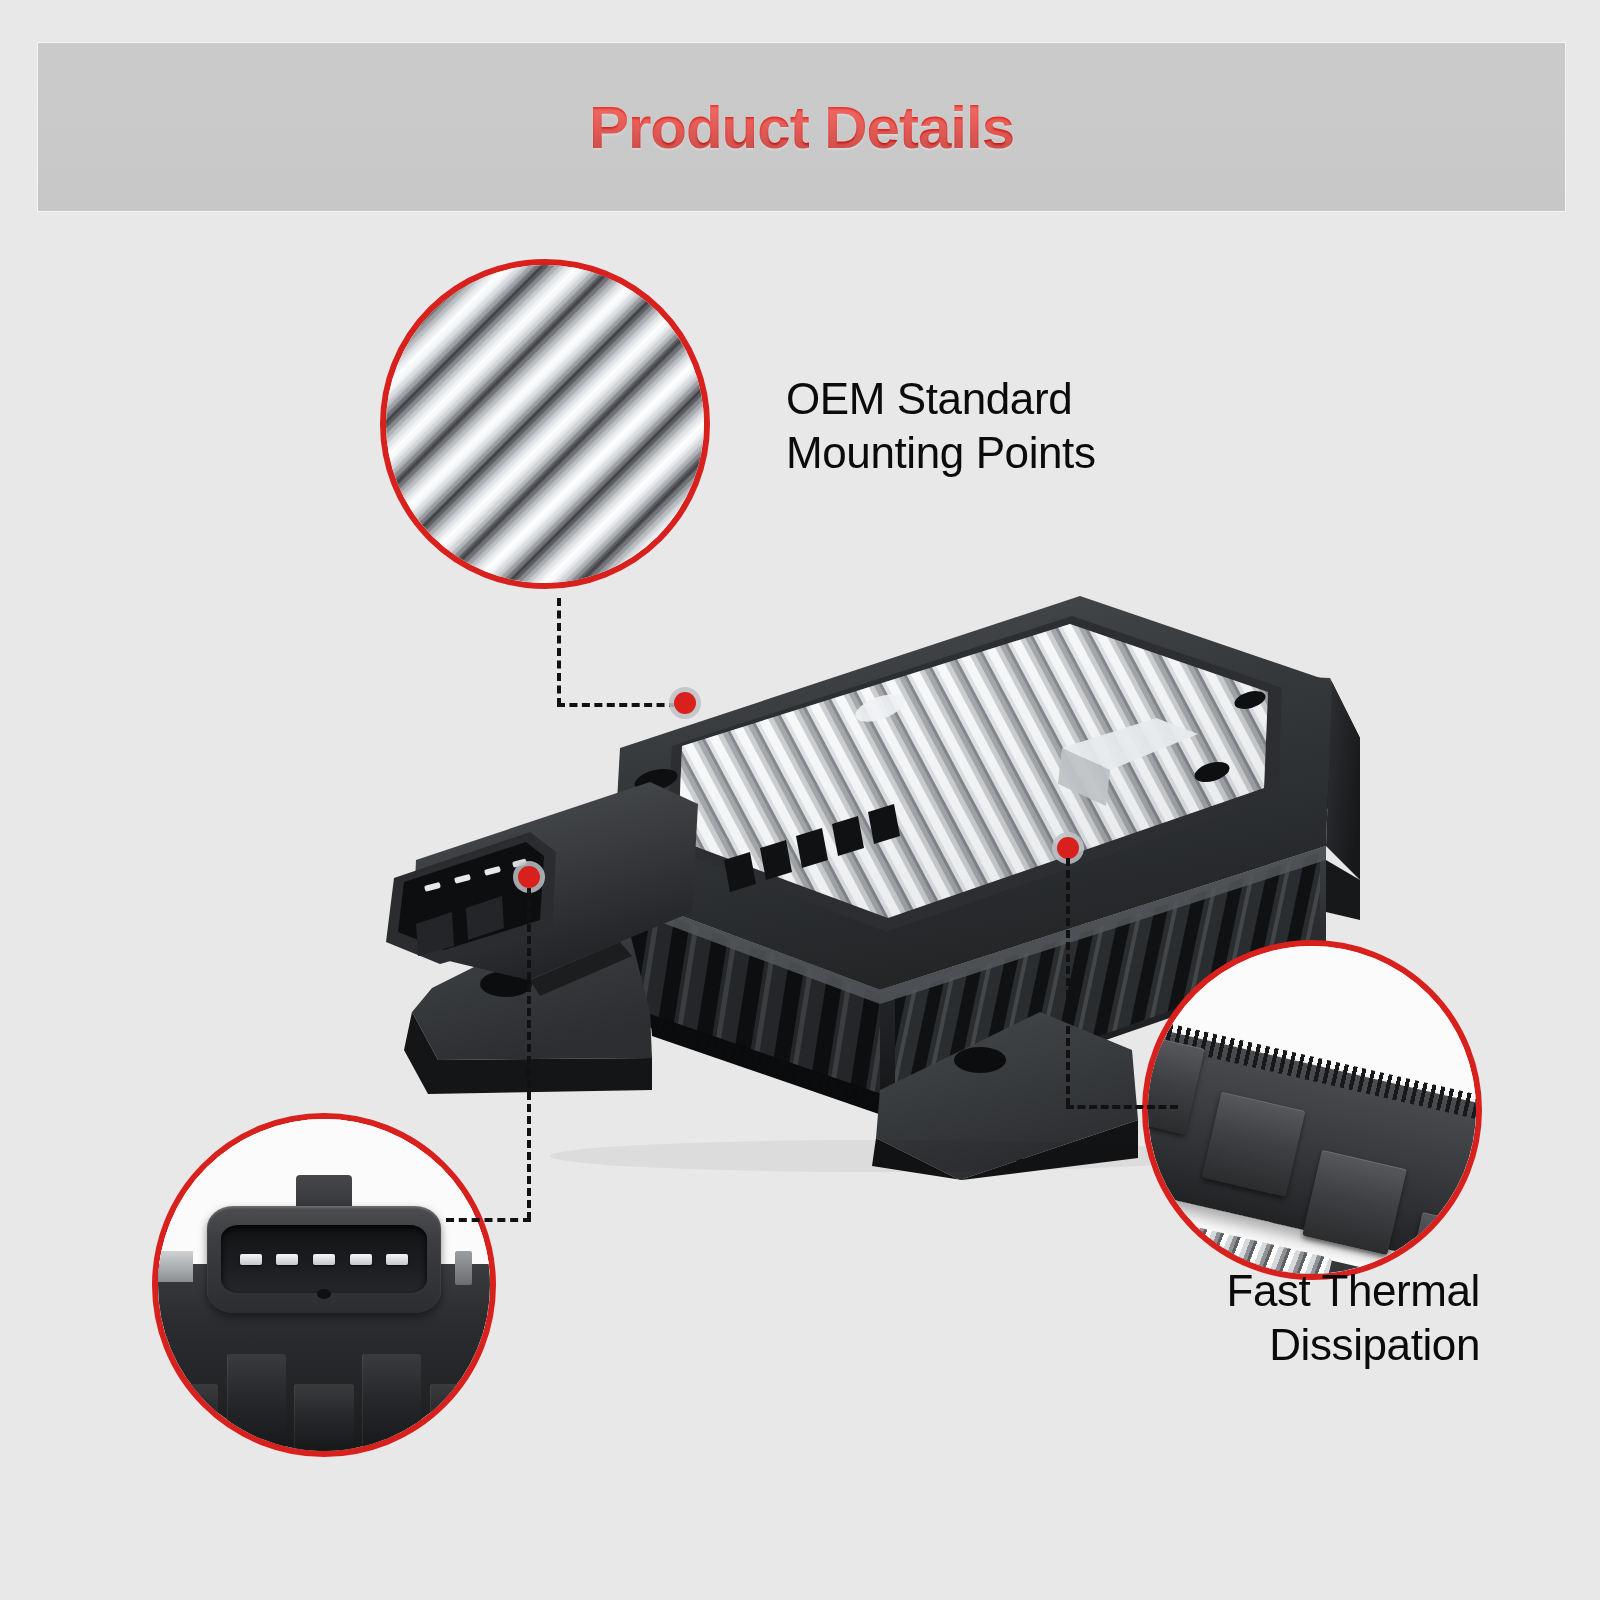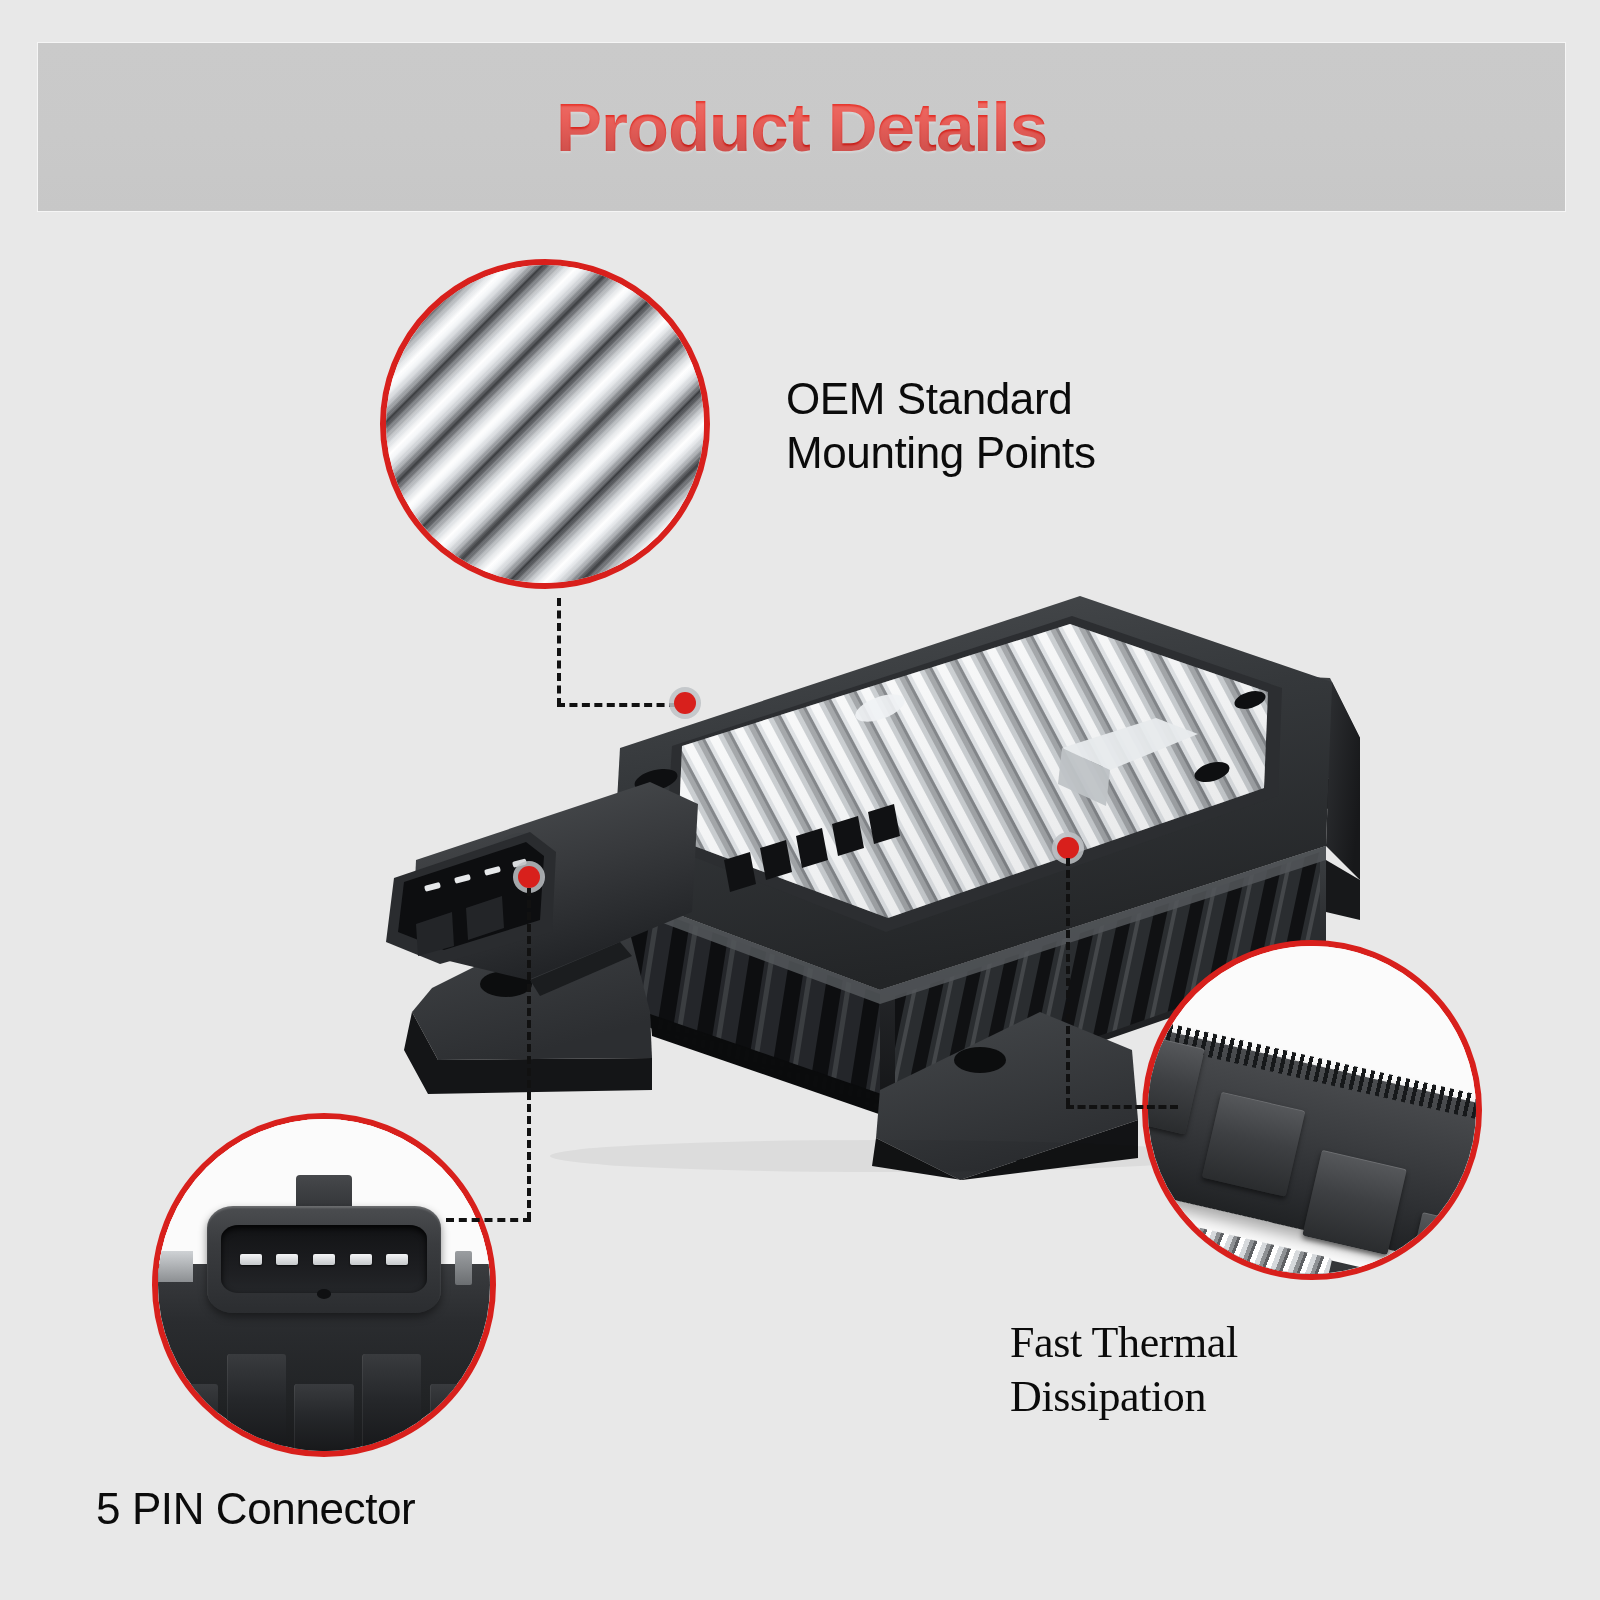--- a/index.html
+++ b/index.html
@@ -13,21 +13,21 @@
   #stage{position:absolute;inset:0;width:1600px;height:1600px;}
 
   
   .banner{
     position:absolute;left:38px;top:43px;width:1527px;height:168px;
     background:linear-gradient(180deg,#cacaca 0%,#c9c9c9 55%,#c7c7c7 100%);
     box-shadow:0 0 0 1px rgba(255,255,255,.55);
     display:flex;align-items:center;justify-content:center;
   }
   .banner-title{
-    font-size:69px;font-weight:700;letter-spacing:-1px;
+    font-size:60px;font-weight:700;letter-spacing:-1px;
     background:linear-gradient(180deg,#ef4339 0%,#e02a22 42%,#c21712 78%,#ab110d 100%);
     -webkit-background-clip:text;background-clip:text;color:transparent;
     -webkit-text-fill-color:transparent;
     text-shadow:0 2px 2px rgba(255,255,255,.25);
     white-space:nowrap;
   }
 
   
   .callout{
     position:absolute;border-radius:50%;
@@ -149,21 +149,21 @@
     position:absolute;width:22px;height:22px;border-radius:50%;
     background:#d8201c;box-shadow:0 0 0 5px rgba(190,194,198,.85);
   }
 
   
   .label{
     position:absolute;color:#0b0b0b;font-size:44px;line-height:1.22;
     font-weight:400;letter-spacing:-.4px;white-space:pre-line;
   }
   #lbl-oem{left:786px;top:372px;text-align:left;}
-  #lbl-heat{left:1010px;top:1316px;width:470px;font-family:Liberation Serif, serif;}
+  #lbl-heat{left:1010px;top:1264px;width:470px;text-align:right;}
   #lbl-pin{left:96px;top:1482px;text-align:left;}
 
   
   #product{position:absolute;left:320px;top:560px;width:1040px;height:620px;}
   #product svg{width:100%;height:100%;display:block;}
 </style>
 </head>
 <body>
 
 <div id="stage">
@@ -375,15 +375,14 @@
         </div>
         <div class="pin-notch"></div>
       </div>
     </div>
   </div>
 
   <div class="dot" style="left:518px;top:866px;"></div>
   <div class="lead lead-v" style="left:527px;top:888px;height:332px;"></div>
   <div class="lead lead-h" style="left:446px;top:1218px;width:85px;"></div>
 
-  <div class="label" id="lbl-pin">5 PIN Connector</div>
 
 </div>
 
 </body></html>

